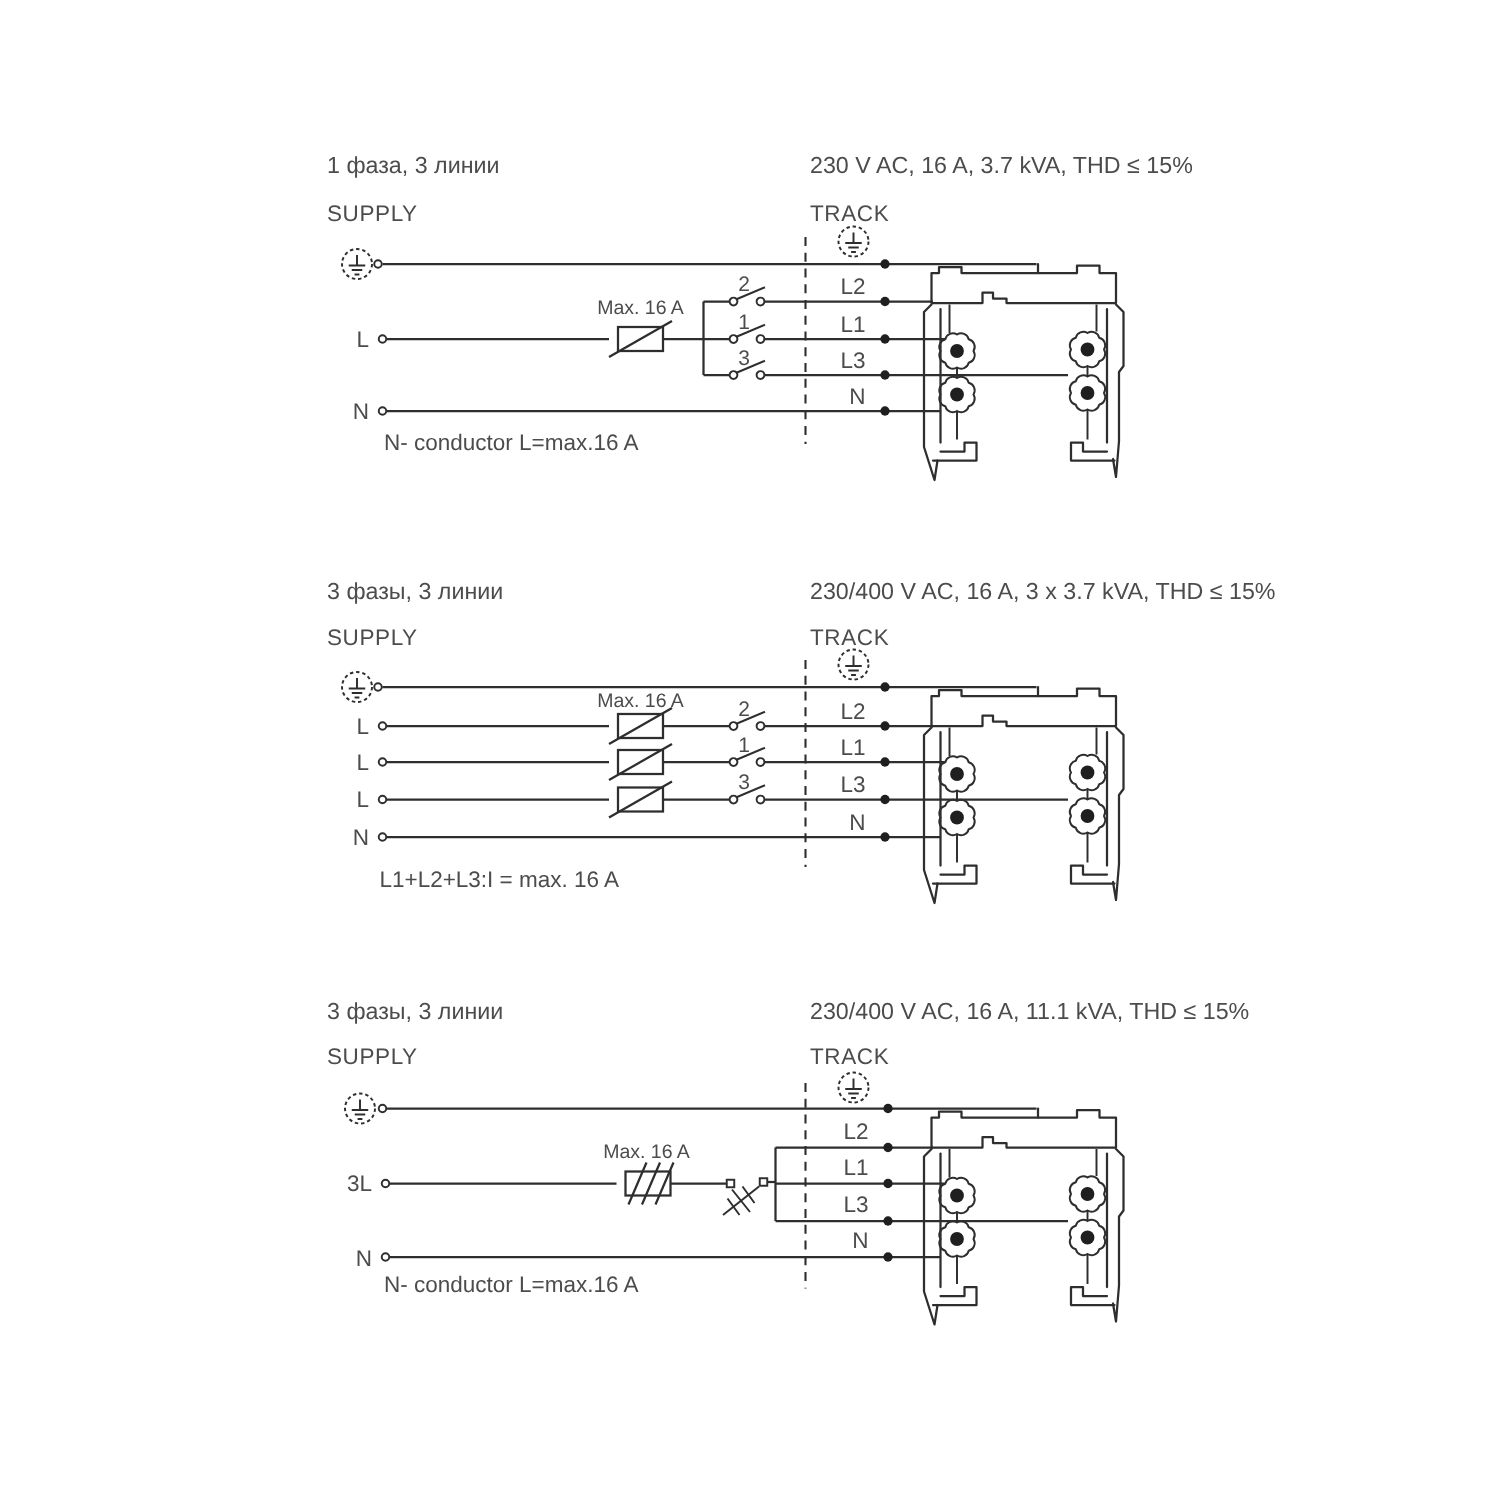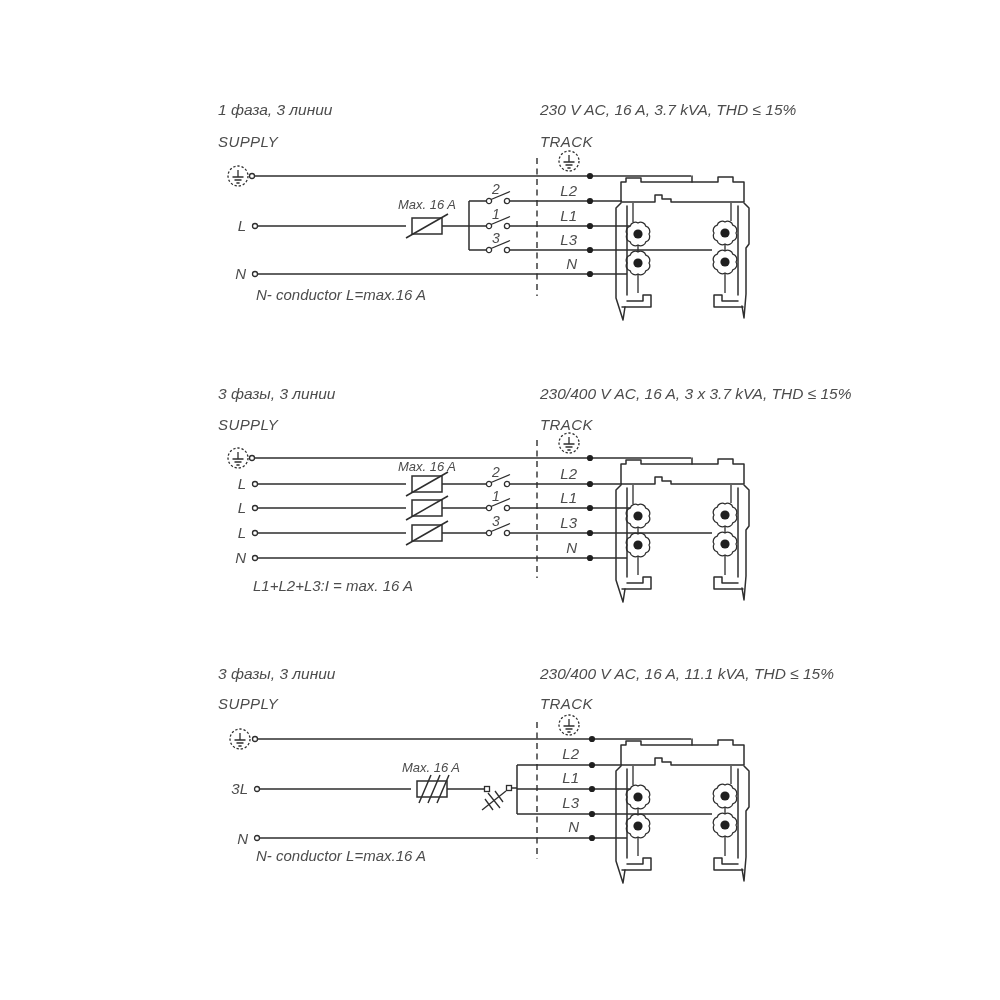--- a/index.html
+++ b/index.html
@@ -1,21 +1,21 @@
 <!DOCTYPE html>
 <html style="--line: #2e2e2e; --text: #4c4c4c; --bg: #ffffff;"><head>
 <meta charset="utf-8">
 <style>
   :root{
     --line:#2e2e2e;
     --text:#4c4c4c;
     --bg:#ffffff;
   }
   html,body{margin:0;padding:0;background:var(--bg);}
-  .sheet{position:relative;width:1000px;height:1000px;background:var(--bg);overflow:hidden;font-style:italic;}
+  .sheet{position:relative;width:1000px;height:1000px;background:var(--bg);overflow:hidden;}
   svg{display:block;font-family:"Liberation Sans","DejaVu Sans",sans-serif;}
   text{fill:var(--text);}
   .hdr{font-size:15.5px;}
   .cap{font-size:15px;letter-spacing:.4px;}
   .lbl{font-size:15px;}
   .num{font-size:14px;}
   .small{font-size:13px;}
   .note{font-size:15px;}
   .wire{stroke:var(--line);stroke-width:1.5;fill:none;}
   .thin{stroke:var(--line);stroke-width:1.3;fill:none;}

